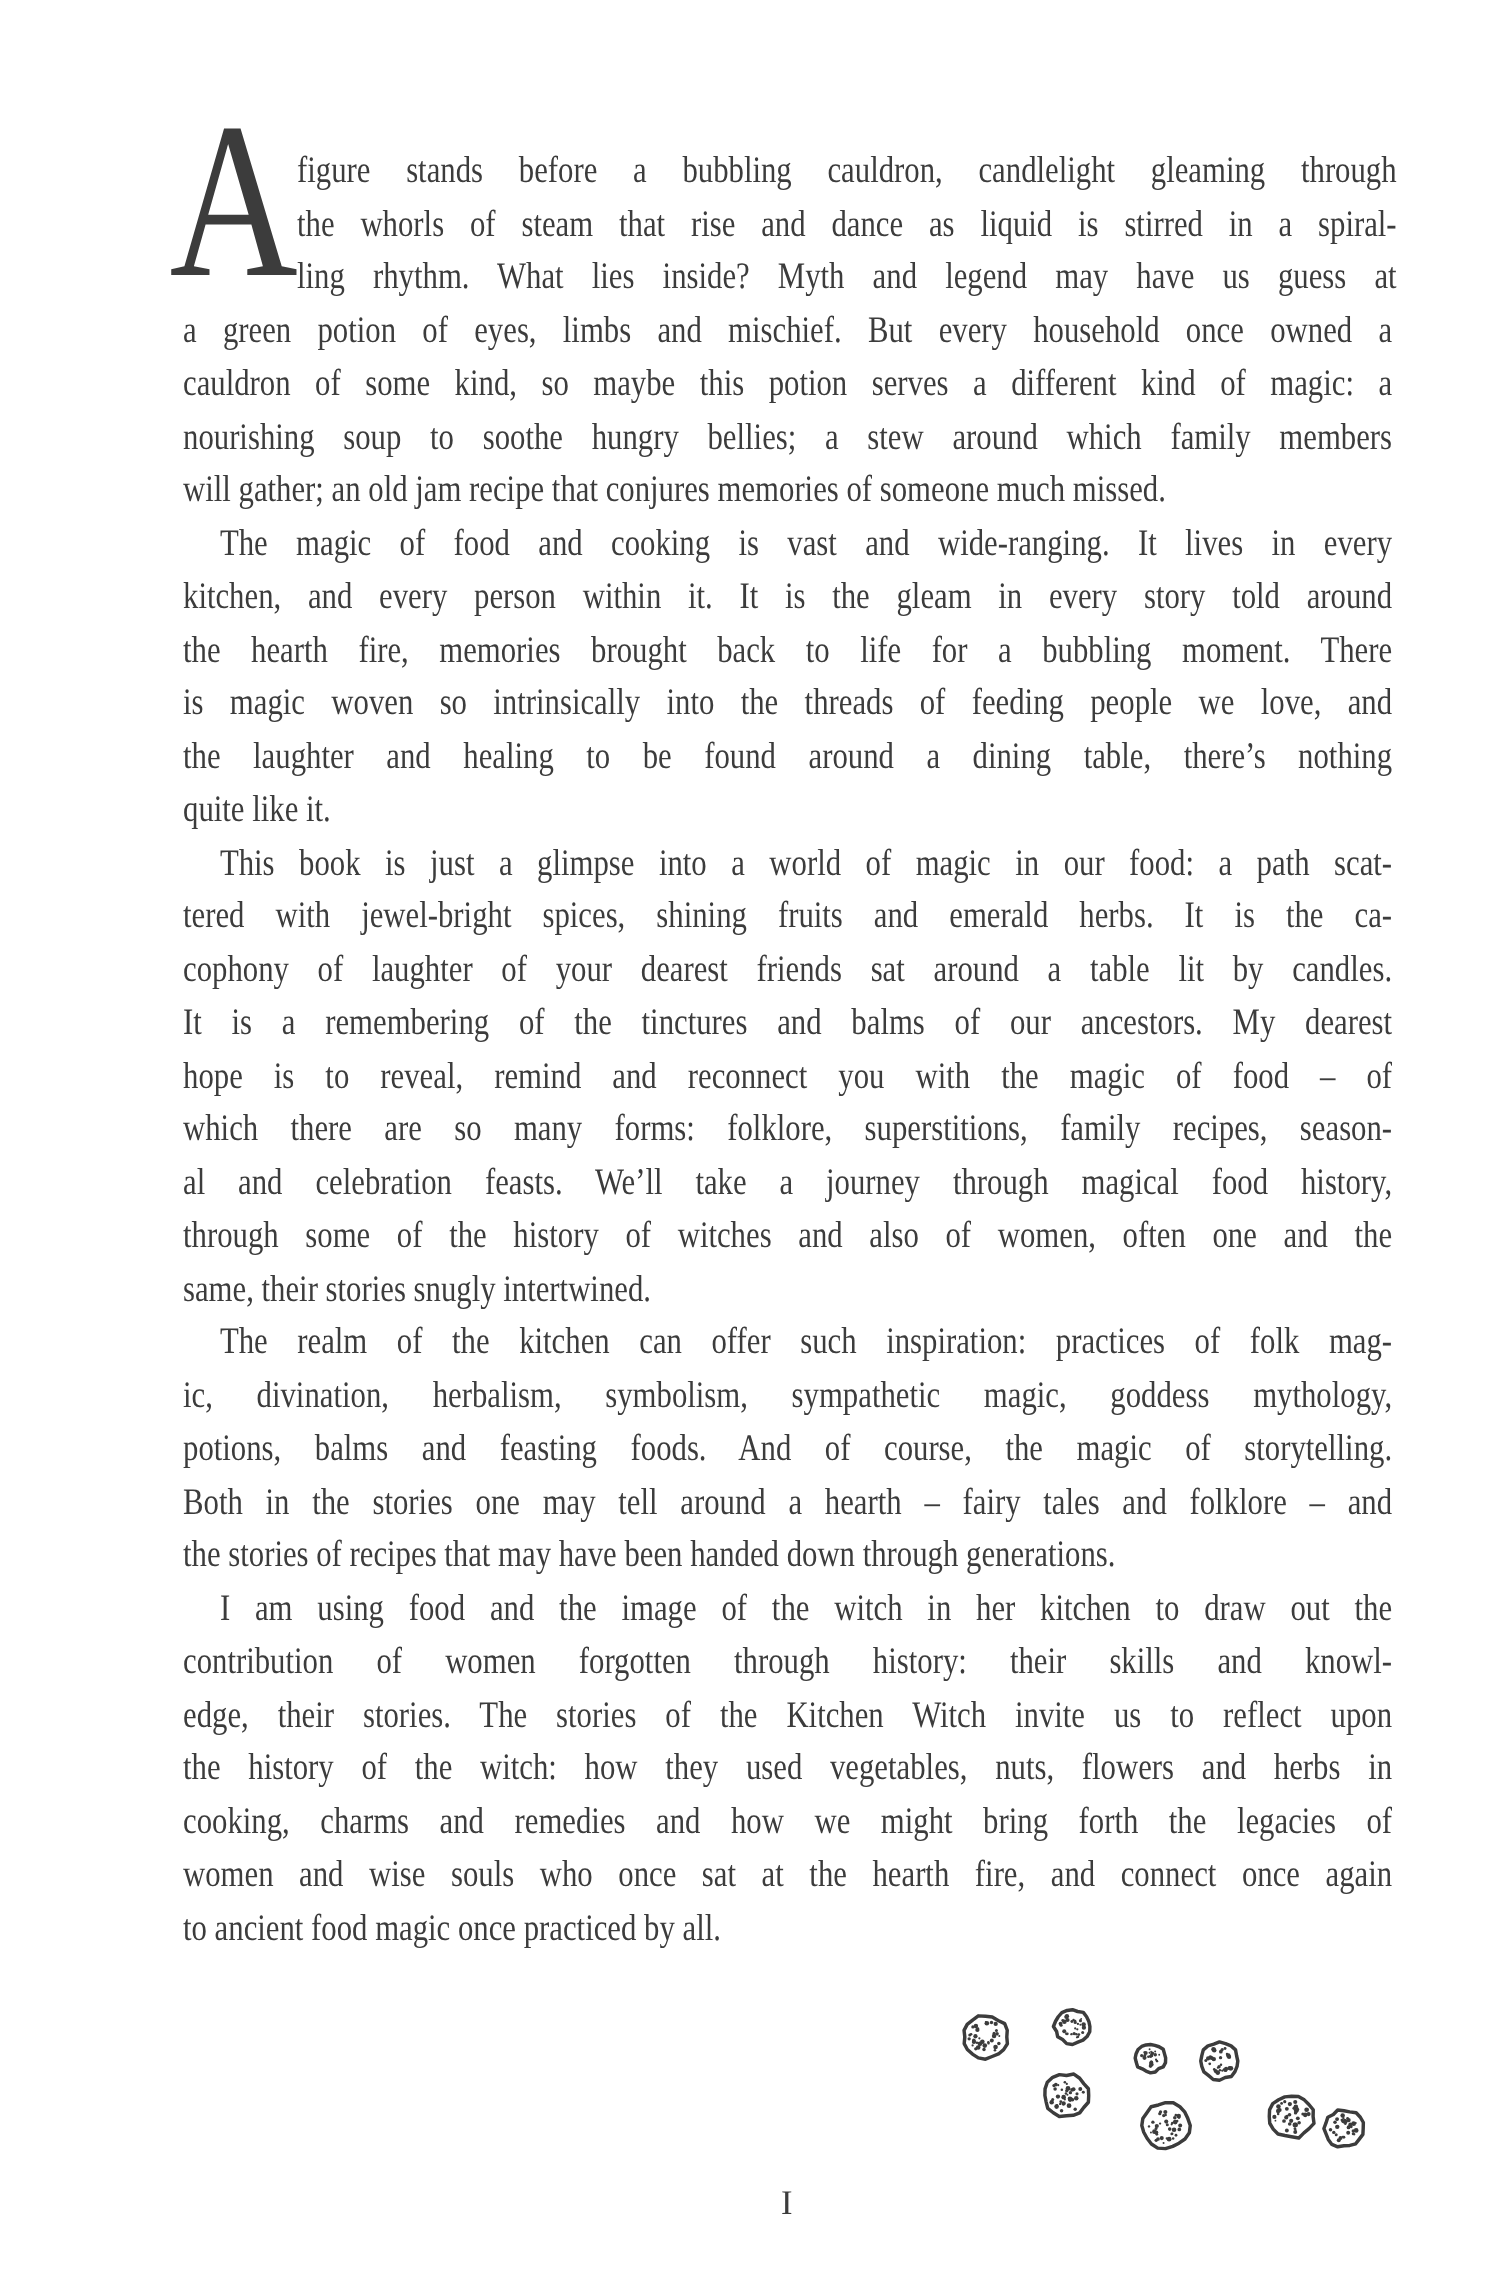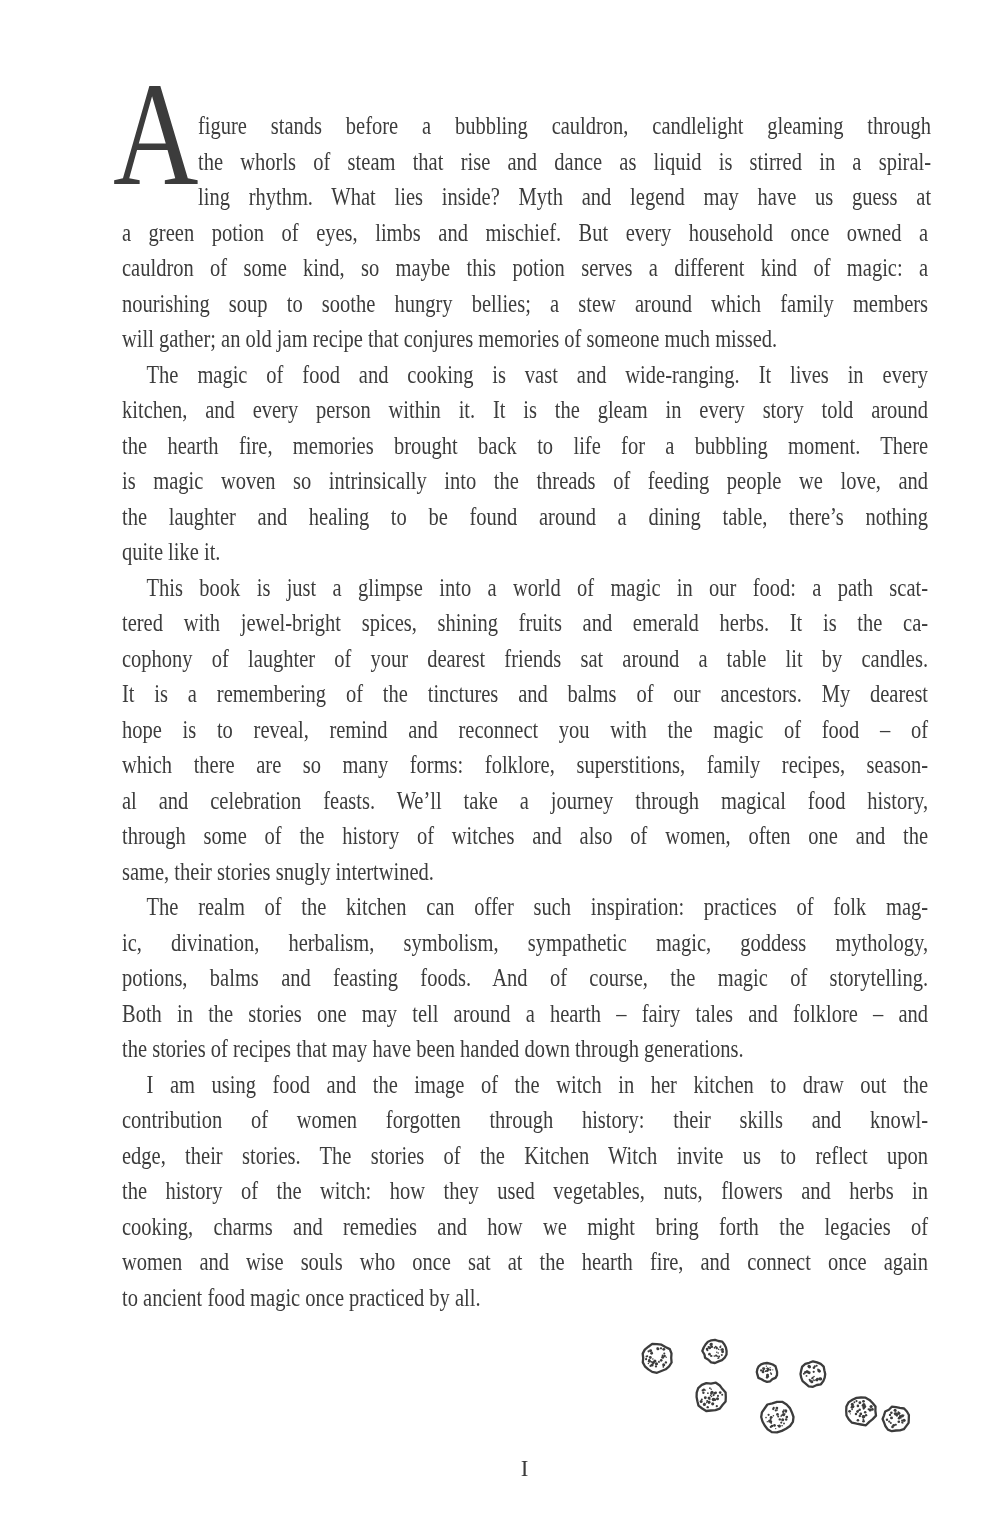--- a/index.html
+++ b/index.html
@@ -5,21 +5,21 @@
   html,body{margin:0;padding:0;}
   body{
     width:1000px;height:1514px;
     background:#ffffff;
     position:relative;
     font-family:"Liberation Serif", serif;
     color:#3c3c3c;
     overflow:hidden;
   }
   .page{position:absolute;inset:0;background:#ffffff;}
-  .text-block{position:absolute;left:122px;top:108px;width:806px;}
+  .text-block{position:absolute;left:122px;top:96px;width:806px;}
   .line{
     height:35.5px;line-height:35.5px;
     font-size:25px;
     width:983px;
     transform:scaleX(0.82);
     transform-origin:0 0;
     text-align:justify;
     -moz-text-align-last:justify;
     text-align-last:justify;
   }

